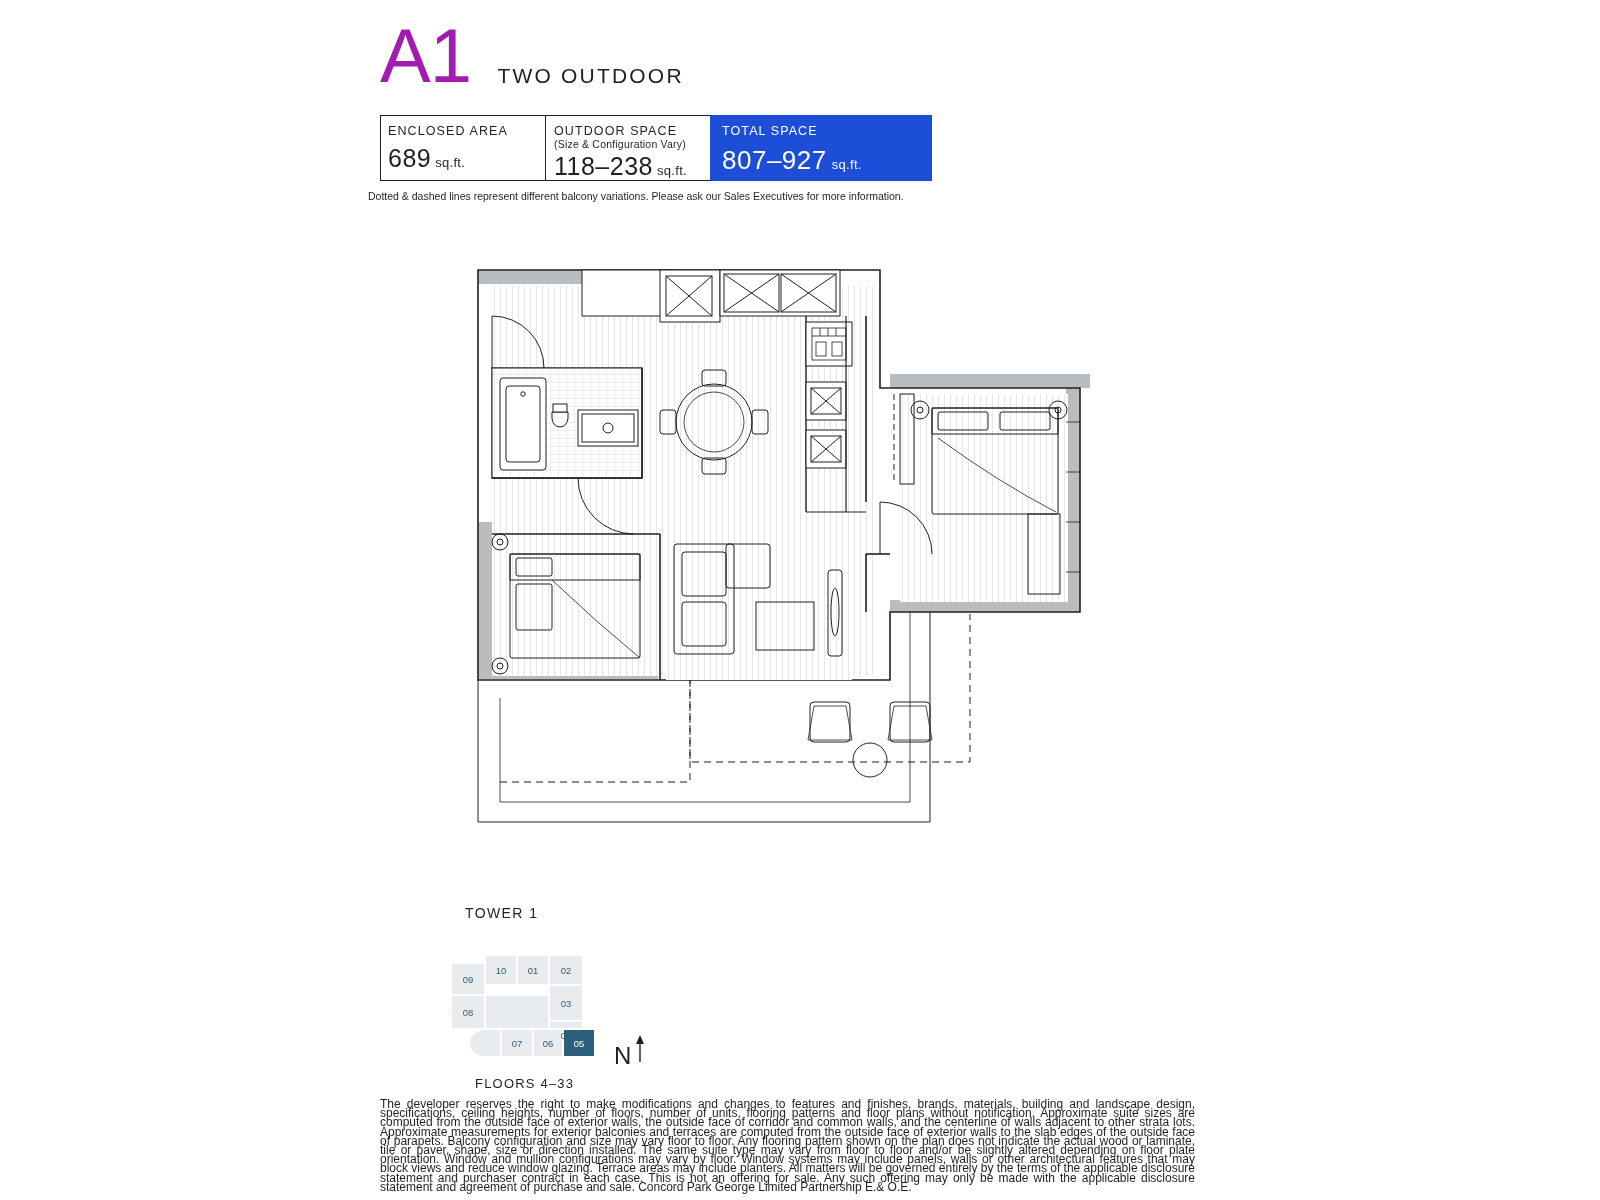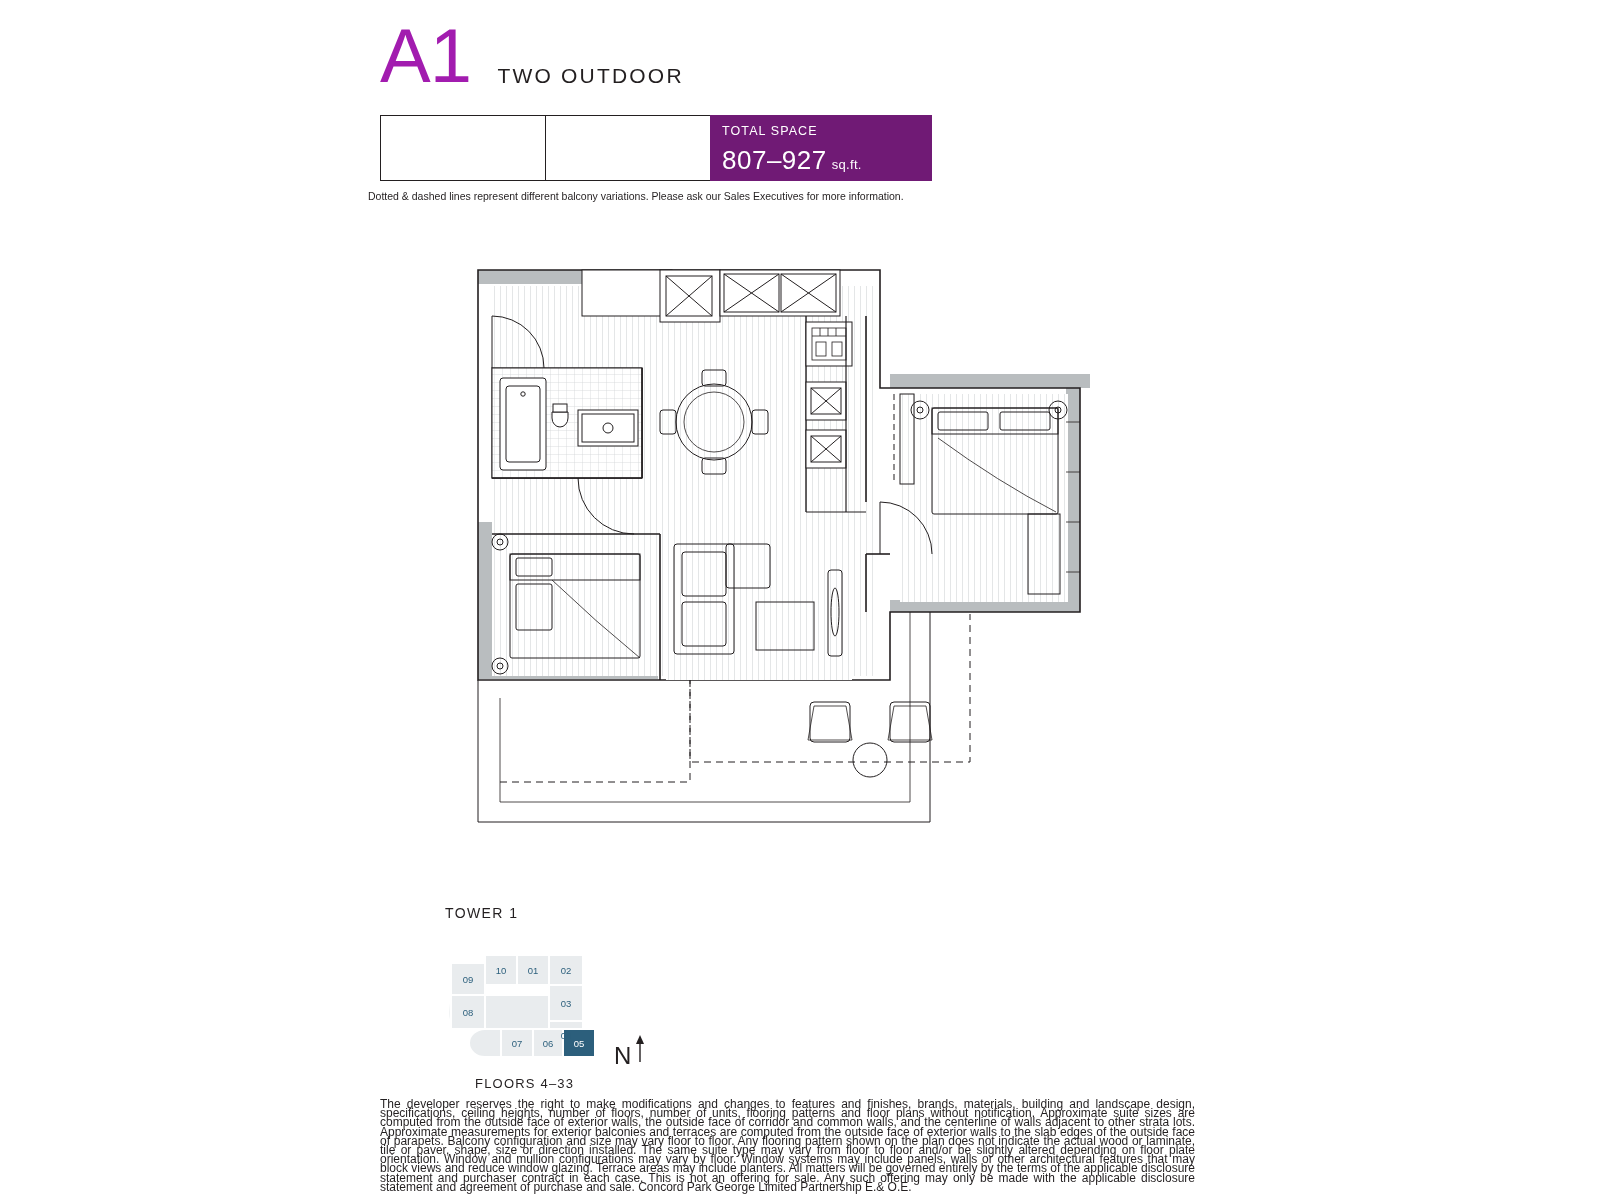--- a/index.html
+++ b/index.html
@@ -26,34 +26,34 @@
   .spec-line-top{position:absolute;left:0;top:0;width:552px;height:1px;background:#231f20;}
   .spec-line-bottom{position:absolute;left:0;top:65px;width:552px;height:1px;background:#231f20;}
   .spec-div{position:absolute;top:0;width:1px;height:66px;background:#231f20;}
   .spec{position:absolute;top:0;}
   .spec .lbl{font-size:12.5px;letter-spacing:1.1px;color:#231f20;padding-top:9px;}
   .spec .sub{font-size:10.5px;letter-spacing:.2px;color:#231f20;line-height:12px;}
   .spec .val{font-size:25px;letter-spacing:.5px;color:#231f20;padding-top:6px;}
   .spec .val .u{font-size:13px;letter-spacing:.3px;padding-left:4px;}
   .total{
     position:absolute;left:330px;top:0;width:222px;height:66px;
-    background:#701a75;color:#ffffff;
+    background:#1d4ed8;color:#ffffff;
   }
   .total .lbl{font-size:12.5px;letter-spacing:1.1px;padding:9px 0 0 12px;}
   .total .val{font-size:26px;letter-spacing:.5px;padding:7px 13px 0 12px;}
   .total .val .u{font-size:13px;letter-spacing:.3px;padding-left:5px;}
   .note{position:absolute;left:368px;top:190px;font-size:10.5px;color:#231f20;text-align:center;}
 
   
   .plan-wrap{position:absolute;left:470px;top:262px;width:640px;height:580px;}
   .plan-wrap svg{display:block;}
 
   
   .keyplan{position:absolute;left:445px;top:905px;width:250px;height:190px;}
-  .keyplan .tower{font-size:14px;letter-spacing:1.4px;color:#231f20;}
+  .keyplan .tower{font-size:14px;letter-spacing:1.4px;color:#231f20;margin-left:20px;}
   .kp-svg{position:absolute;left:0;top:28px;}
   .floors-label{position:absolute;left:475px;top:1076px;font-size:13px;letter-spacing:1.2px;color:#231f20;}
   .compass{position:absolute;left:610px;top:1032px;width:40px;height:45px;}
 
   
   .brand{position:absolute;left:1030px;top:1005px;width:190px;text-align:center;}
   .brand .park{font-family:"Liberation Serif", serif;font-size:17px;letter-spacing:6px;color:#231f20;}
   .brand .george{font-family:"Liberation Serif", serif;font-size:48px;line-height:50px;letter-spacing:1px;color:#231f20;}
   .brand .code{font-size:13px;color:#c0392b;letter-spacing:.6px;padding-top:2px;}
 
@@ -72,21 +72,30 @@
     <span class="plan-code">A1</span>
     <span class="plan-type">TWO OUTDOOR</span>
   </div>
 
   <div class="spec-row">
     <div class="spec-line-top"></div>
     <div class="spec-line-bottom"></div>
     <div class="spec-div" style="left:0;"></div>
     <div class="spec-div" style="left:165px;"></div>
 
-
+    <div class="spec" style="left:8px;width:155px;">
+      <div class="lbl">ENCLOSED AREA</div>
+      <div class="val"><span>689</span><span class="u">sq.ft.</span></div>
+    </div>
+
+    <div class="spec" style="left:174px;width:150px;">
+      <div class="lbl" style="padding-bottom:0;">OUTDOOR SPACE</div>
+      <div class="sub">(Size &amp; Configuration Vary)</div>
+      <div class="val" style="padding-top:2px;"><span>118–238</span><span class="u">sq.ft.</span></div>
+    </div>
 
     <div class="total">
       <div class="lbl">TOTAL SPACE</div>
       <div class="val"><span>807–927</span><span class="u">sq.ft.</span></div>
     </div>
   </div>
 
   <div class="note">Dotted &amp; dashed lines represent different balcony variations. Please ask our Sales Executives for more information.</div>
 
   <div class="plan-wrap">

